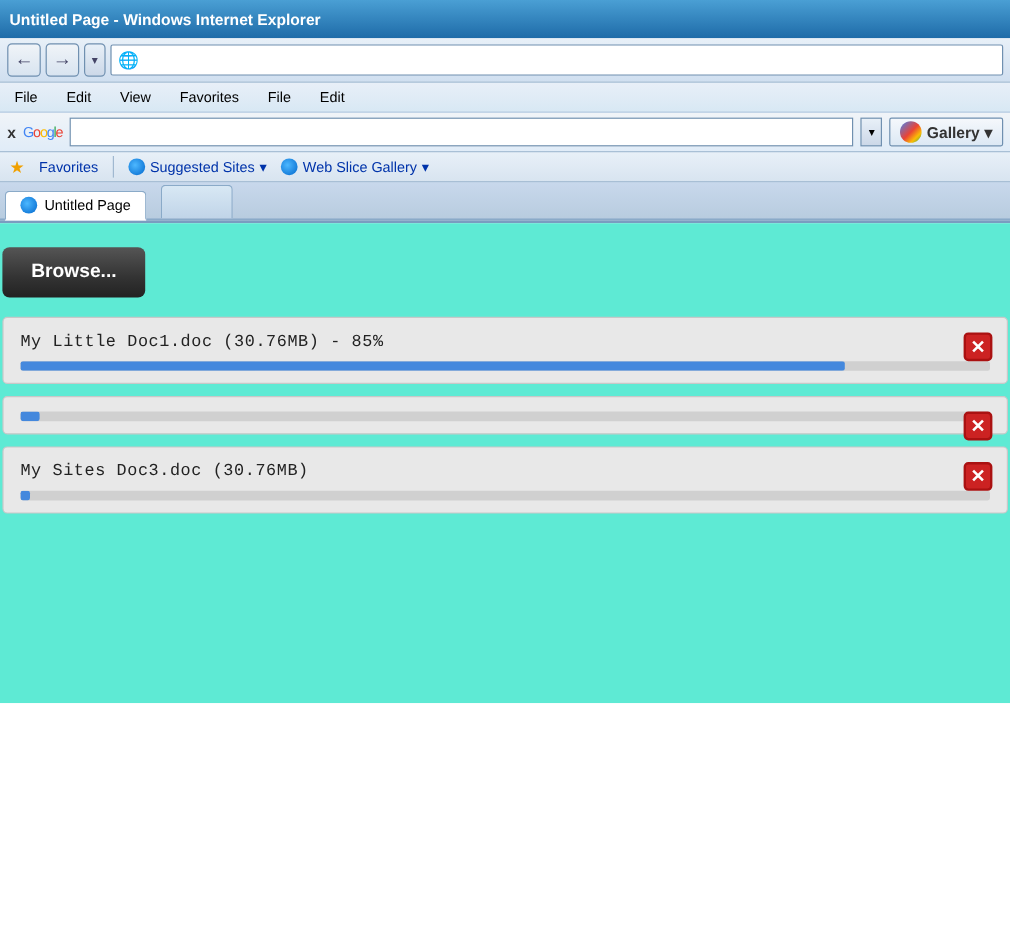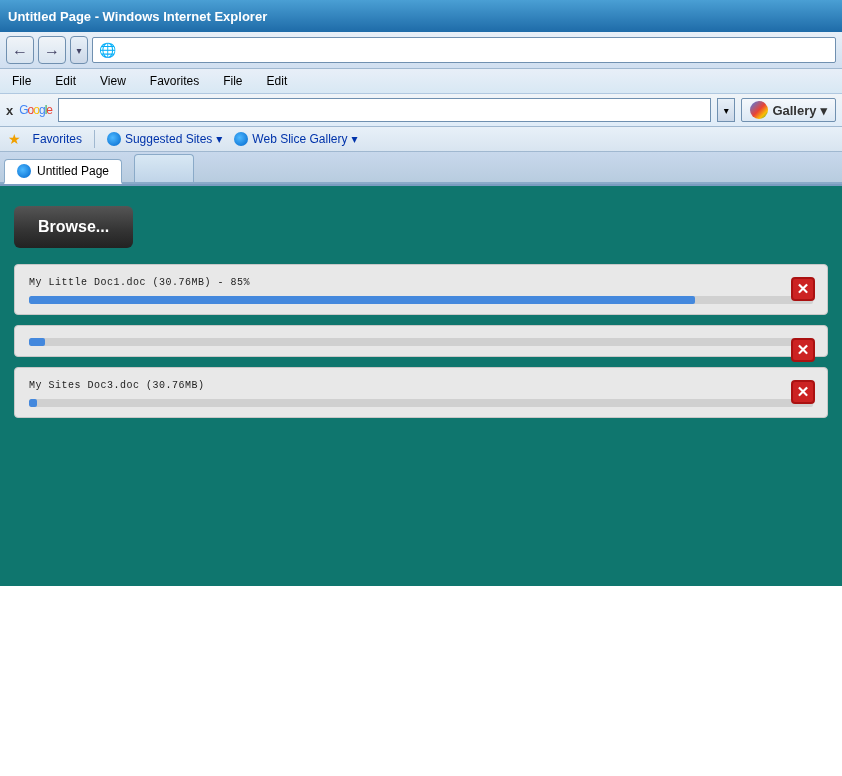--- a/index.html
+++ b/index.html
@@ -250,22 +250,22 @@
       padding: 4px 12px;
       font-size: 12px;
       cursor: pointer;
       color: #555;
       width: 60px;
       height: 28px;
     }
 
     
     .page-content {
-      background: #0f766e;
-      padding: 20px 14px;
+      background: #5eead4;
+      padding: 20px 2px;
       min-height: 400px;
     }
 
     
     .browse-btn {
       background: linear-gradient(to bottom, #555 0%, #333 60%, #222 100%);
       color: white;
       font-size: 16px;
       font-weight: bold;
       padding: 12px 24px;
@@ -280,21 +280,21 @@
     .upload-item {
       background: #e8e8e8;
       border: 1px solid #c8c8c8;
       border-radius: 4px;
       margin-bottom: 10px;
       padding: 12px 14px 10px;
       position: relative;
     }
 
     .upload-filename {
-      font-size: 10px;
+      font-size: 14px;
       font-family: 'Courier New', monospace;
       color: #222;
       margin-bottom: 8px;
       letter-spacing: 0.5px;
     }
 
     .progress-bar-container {
       height: 8px;
       background: #d0d0d0;
       border-radius: 2px;

